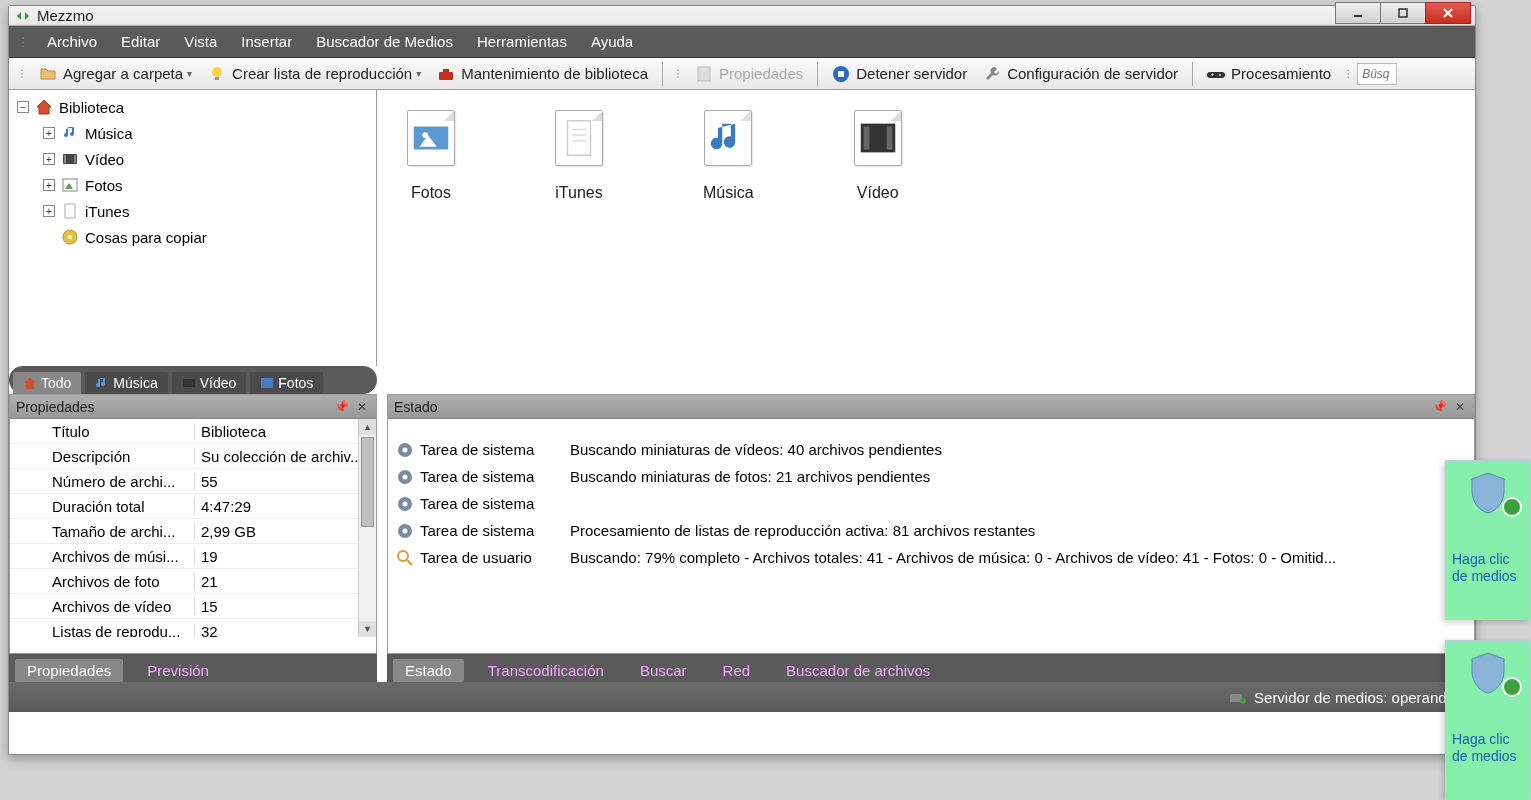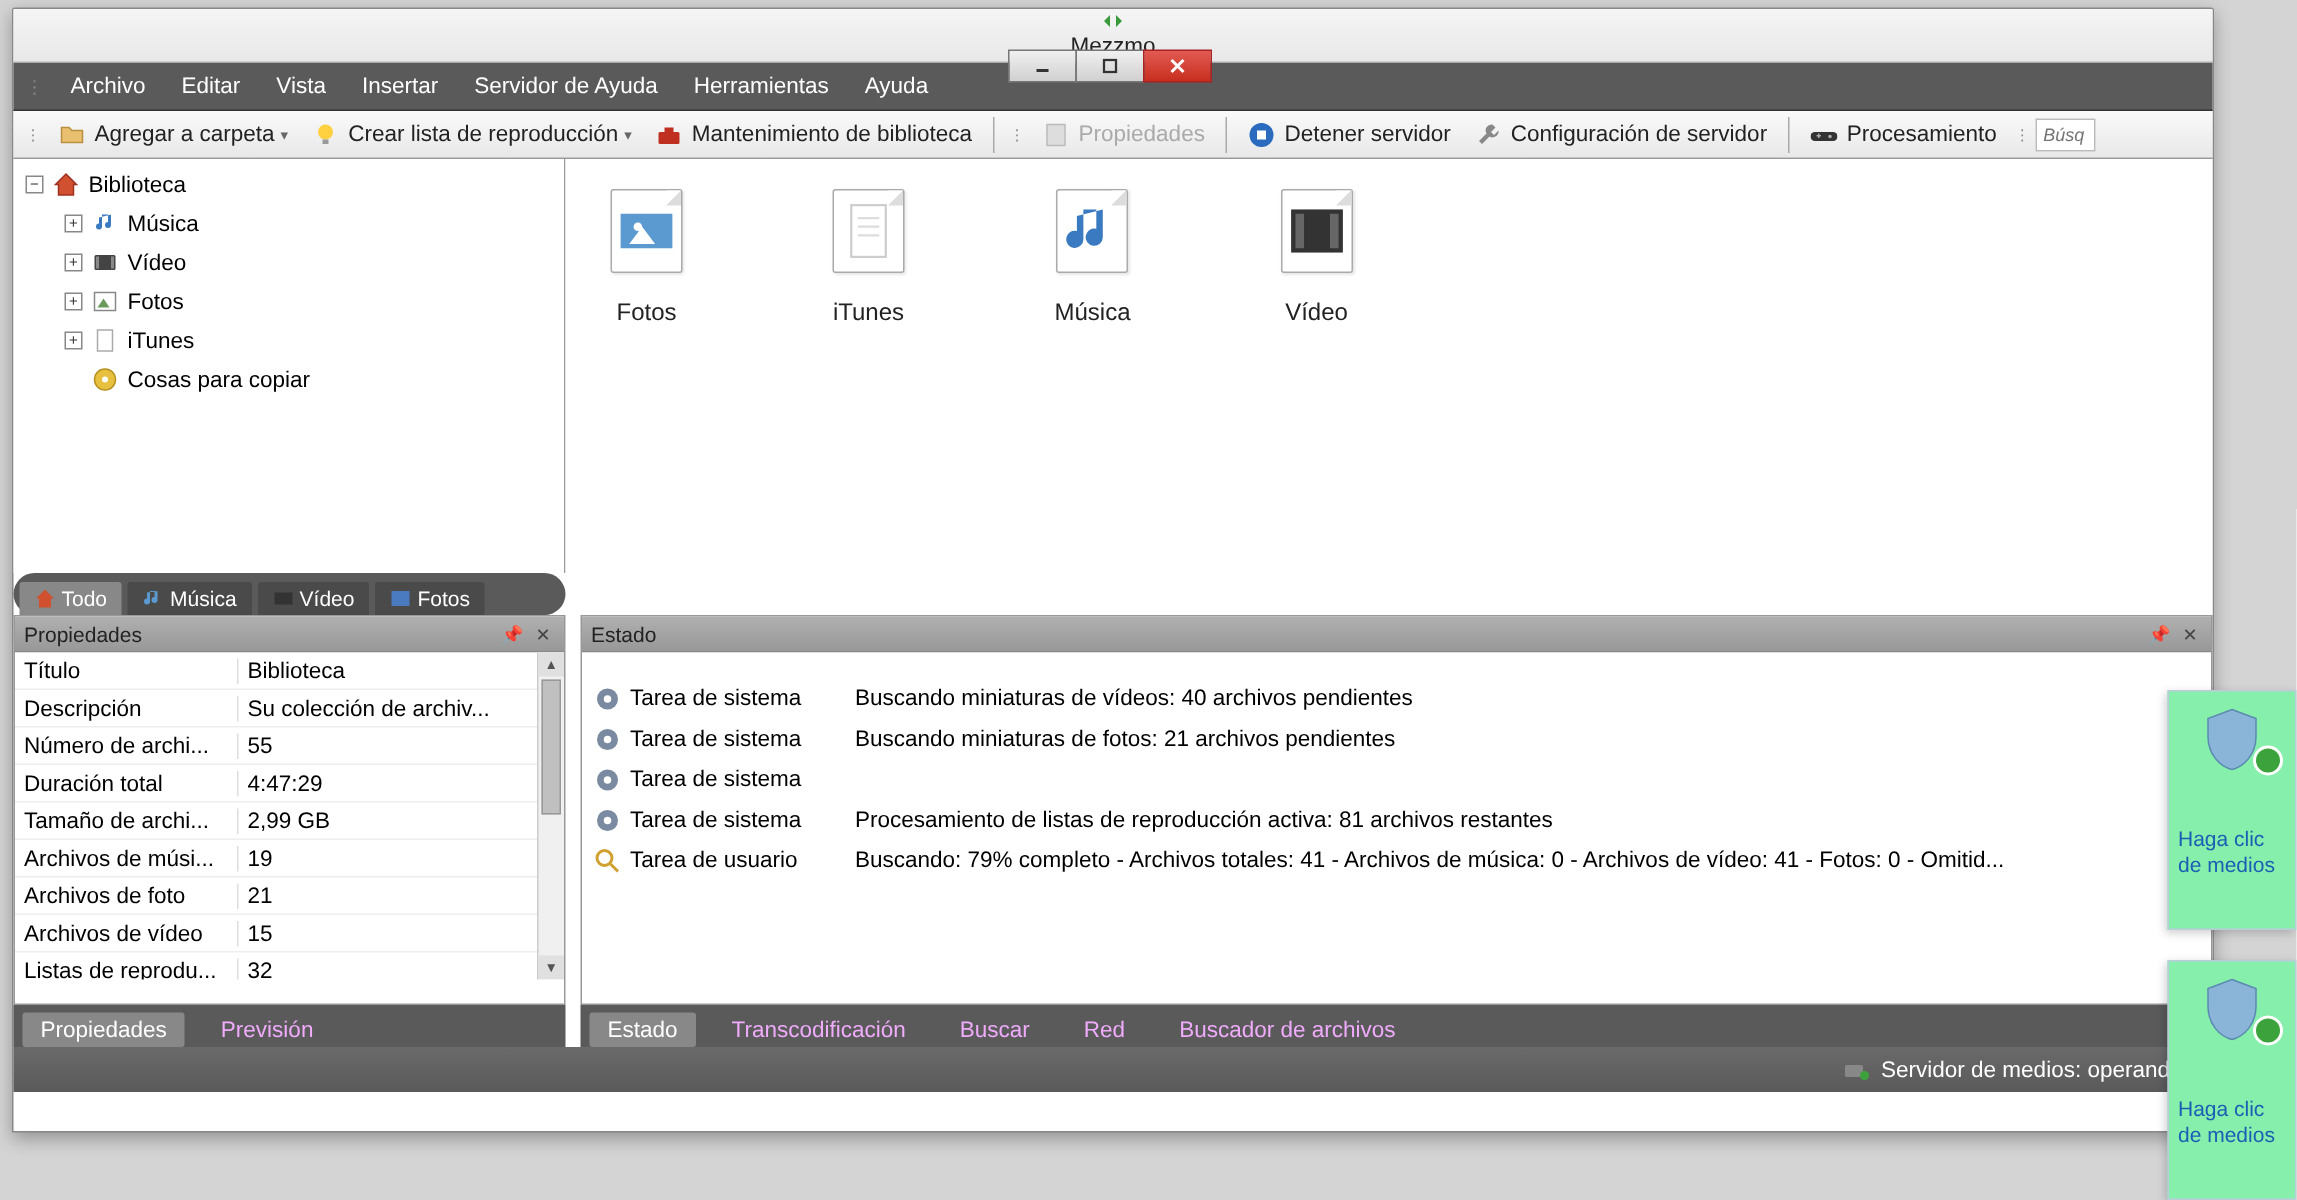--- a/index.html
+++ b/index.html
@@ -1,20 +1,20 @@
 <!DOCTYPE html>
 <html><head>
 <meta charset="utf-8">
 <style>
 * { box-sizing: border-box; margin: 0; padding: 0; font-family: "Segoe UI", Tahoma, sans-serif; }
 body { background: #d4d4d4; width: 1531px; height: 800px; overflow: hidden; position: relative; }
 
 .window { position: absolute; left: 8px; top: 5px; width: 1468px; height: 750px; background: #fff; border: 1px solid #888; border-radius: 2px 2px 0 0; box-shadow: 0 4px 12px rgba(0,0,0,0.3); }
 
-.titlebar { height: 36px; background: linear-gradient(#f5f5f5,#e8e8e8); display: flex; align-items: center; border-bottom: 1px solid #aaa; flex-direction: column; }
+.titlebar { height: 20px; background: linear-gradient(#f5f5f5,#e8e8e8); display: flex; align-items: center; border-bottom: 1px solid #aaa; }
 .titlebar .app-icon { width: 16px; height: 16px; margin: 0 6px; }
 .titlebar .title { flex: 1; font-size: 15px; color: #222; }
 .win-btns { display: flex; height: 22px; margin-right: 4px; margin-top:-6px;}
 .win-btn { width: 46px; height: 22px; border: 1px solid #777; background: linear-gradient(#f0f0f0,#d0d0d0); display: flex; align-items: center; justify-content: center; margin-left: -1px; }
 .win-btn.close { background: linear-gradient(#e25a52,#c72f1f); color: #fff; border-color: #a22; }
 .win-btn svg { width: 12px; height: 12px; }
 
 .menubar { height: 32px; background: #5a5a5a; display: flex; align-items: center; padding: 0 8px; border-bottom: 1px solid #333; }
 .menubar .grip { color: #888; margin-right: 6px; font-size: 12px; }
 .menubar .mi { color: #fff; font-size: 15px; padding: 4px 12px; cursor: default; }
@@ -49,21 +49,21 @@
 
 .panels { display: flex; }
 .panel { border: 1px solid #999; }
 .panel-hdr { height: 24px; background: linear-gradient(#b0b0b0,#989898); display: flex; align-items: center; padding: 0 6px; font-size: 14px; color: #222; border-bottom: 1px solid #888; }
 .panel-hdr .title { flex: 1; }
 .panel-hdr .ctrl { width: 16px; height: 16px; margin-left: 4px; color: #444; display: flex; align-items: center; justify-content: center; font-size: 12px; cursor: default; }
 
 .props-panel { width: 368px; height: 260px; }
 .props-body { height: 218px; overflow: hidden; position: relative; background: #fff; font-size: 15px; }
 .prop-row { display: flex; height: 25px; align-items: center; border-bottom: 1px solid #eee; }
-.prop-row .k { width: 148px; padding-left: 6px; white-space: nowrap; overflow: hidden; text-overflow: ellipsis; }
+.prop-row .k { width: 148px; padding-left: 6px; white-space: nowrap; overflow: hidden; text-overflow: ellipsis; margin-left: 36px; }
 .prop-row .v { flex: 1; padding-left: 6px; border-left: 1px solid #ddd; white-space: nowrap; overflow: hidden; text-overflow: ellipsis; }
 .props-body .scroll { position: absolute; right: 0; top: 0; bottom: 0; width: 18px; background: #f0f0f0; border-left: 1px solid #ccc; }
 .props-body .scroll .thumb { position: absolute; left: 2px; right: 2px; top: 18px; height: 90px; background: #c0c0c0; border: 1px solid #999; }
 .props-body .scroll .arrow { position: absolute; left: 0; right: 0; height: 16px; background: #e0e0e0; display: flex; align-items: center; justify-content: center; font-size: 9px; color: #555; }
 
 .status-panel { flex: 1; height: 260px; margin-left: 10px; width: 1054px; }
 .status-body { height: 218px; background: #fff; font-size: 15px; padding: 17px 0; overflow: hidden; }
 .status-row { display: flex; align-items: center; height: 27px; padding-left: 8px; white-space: nowrap; }
 .status-row .tic { width: 18px; height: 18px; margin-right: 6px; display: inline-flex; align-items: center; justify-content: center; }
 .status-row .kind { width: 140px; }
@@ -115,21 +115,21 @@
         </div>
     </div>
   </div>
 
   <div class="menubar">
     <span class="grip">⋮</span>
     <span class="mi">Archivo</span>
     <span class="mi">Editar</span>
     <span class="mi">Vista</span>
     <span class="mi">Insertar</span>
-    <span class="mi">Servidor de Ayuda</span>
+    <span class="mi">Buscador de Medios</span>
     <span class="mi">Herramientas</span>
     <span class="mi">Ayuda</span>
   </div>
 
   <div class="toolbar">
     <span class="grip">⋮</span>
     <div class="tb-btn">
       <span class="ic">
           <svg viewBox="0 0 18 18">
             <path d="M2 4h5l2 2h7v8H2z" fill="#e8c070" stroke="#b89040"></path>

